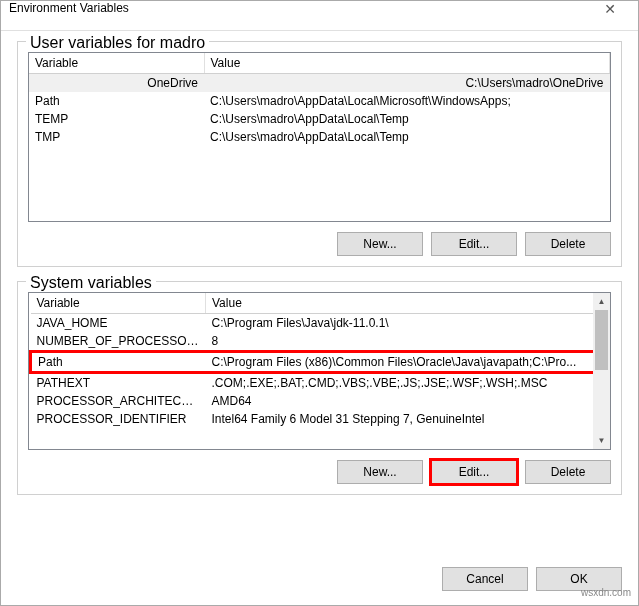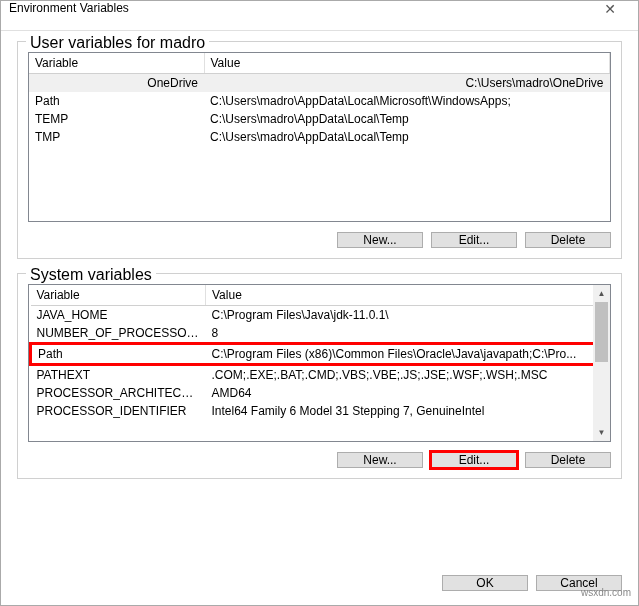--- a/index.html
+++ b/index.html
@@ -117,21 +117,21 @@
     background: #c0c0c0;
   }
   .button-row {
     display: flex;
     justify-content: flex-end;
     gap: 8px;
     margin-top: 10px;
   }
   .btn {
     width: 86px;
-    height: 16px;
+    height: 24px;
     border: 1px solid #adadad;
     background: #e1e1e1;
     font-size: 12px;
     font-family: inherit;
     cursor: default;
     display: inline-flex;
     align-items: center;
     justify-content: center;
   }
   .footer {
@@ -258,18 +258,18 @@
       <div class="button-row">
         <button class="btn">New...</button>
         <button class="btn highlight-red">Edit...</button>
         <button class="btn">Delete</button>
       </div>
     </div>
 
   </div>
 
   <div class="footer">
+    <button class="btn">Cancel</button>
     <button class="btn">OK</button>
-    <button class="btn">Cancel</button>
   </div>
 
   <span class="watermark">wsxdn.com</span>
 </div>
 
 </body></html>

